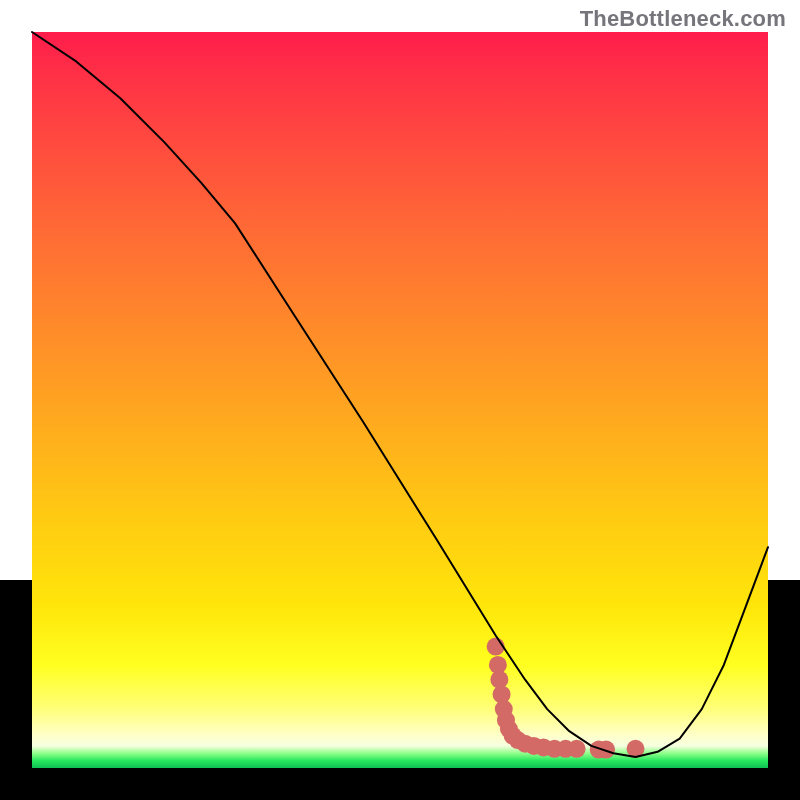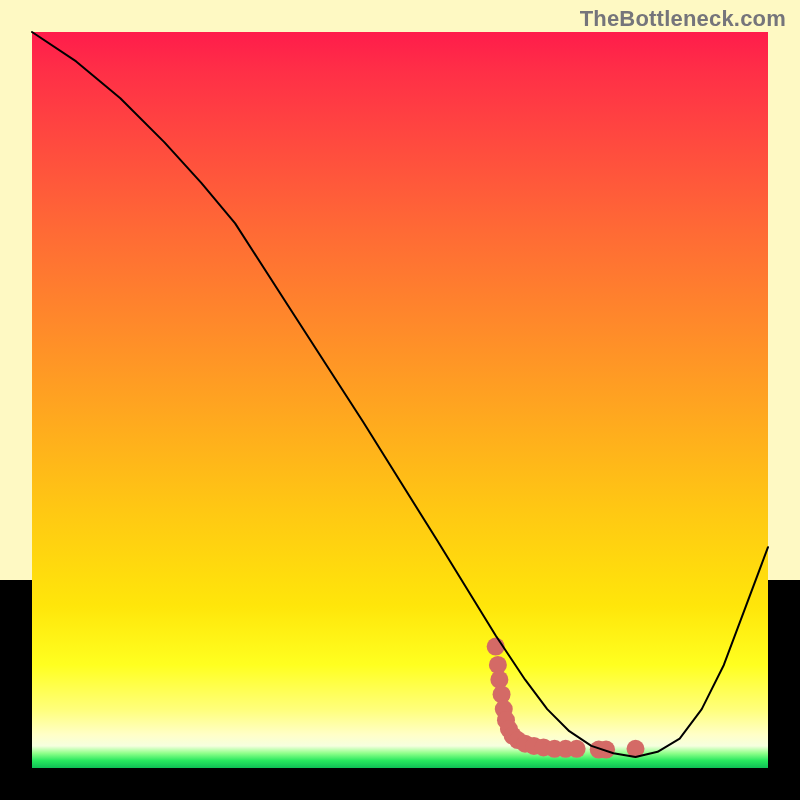--- a/index.html
+++ b/index.html
@@ -7,21 +7,21 @@
     padding: 0;
     width: 800px;
     height: 800px;
     background: #000000;
     overflow: hidden;
   }
   .outer {
     position: relative;
     width: 800px;
     height: 580px;
-    background: #fef9c3;
+    background: #ffffff;
   }
   .plot-area {
     position: absolute;
     left: 32px;
     top: 32px;
     width: 736px;
     height: 736px;
     
     background: linear-gradient(
       to bottom,

